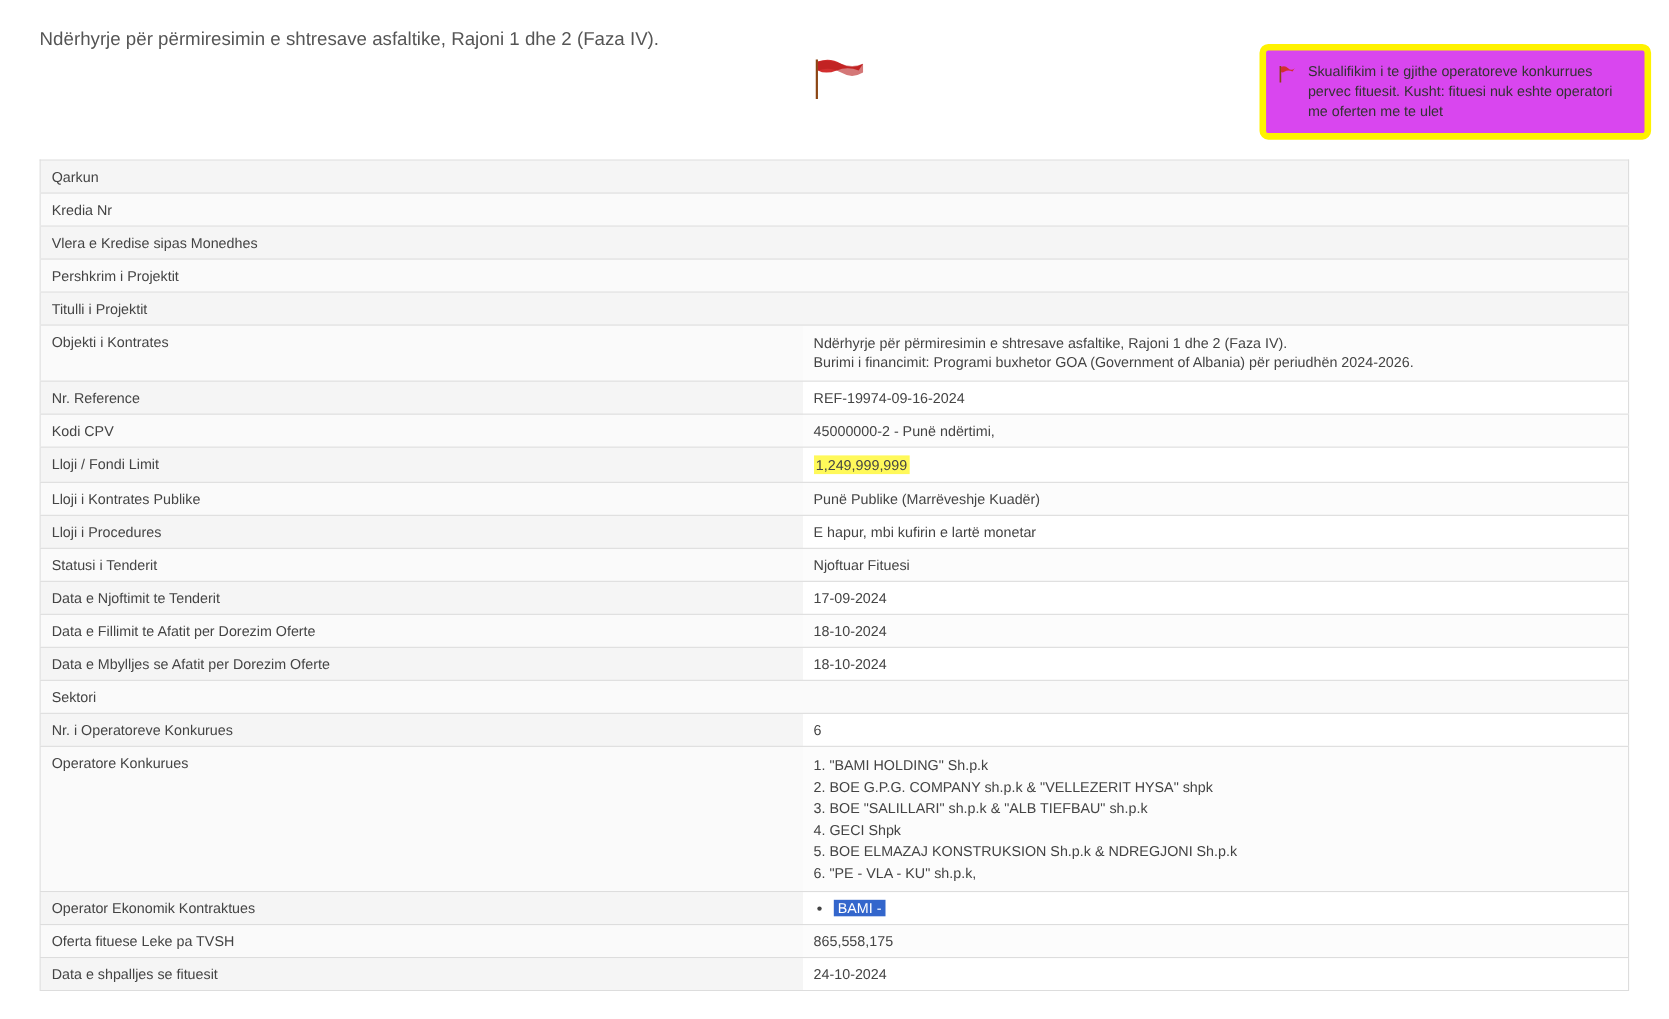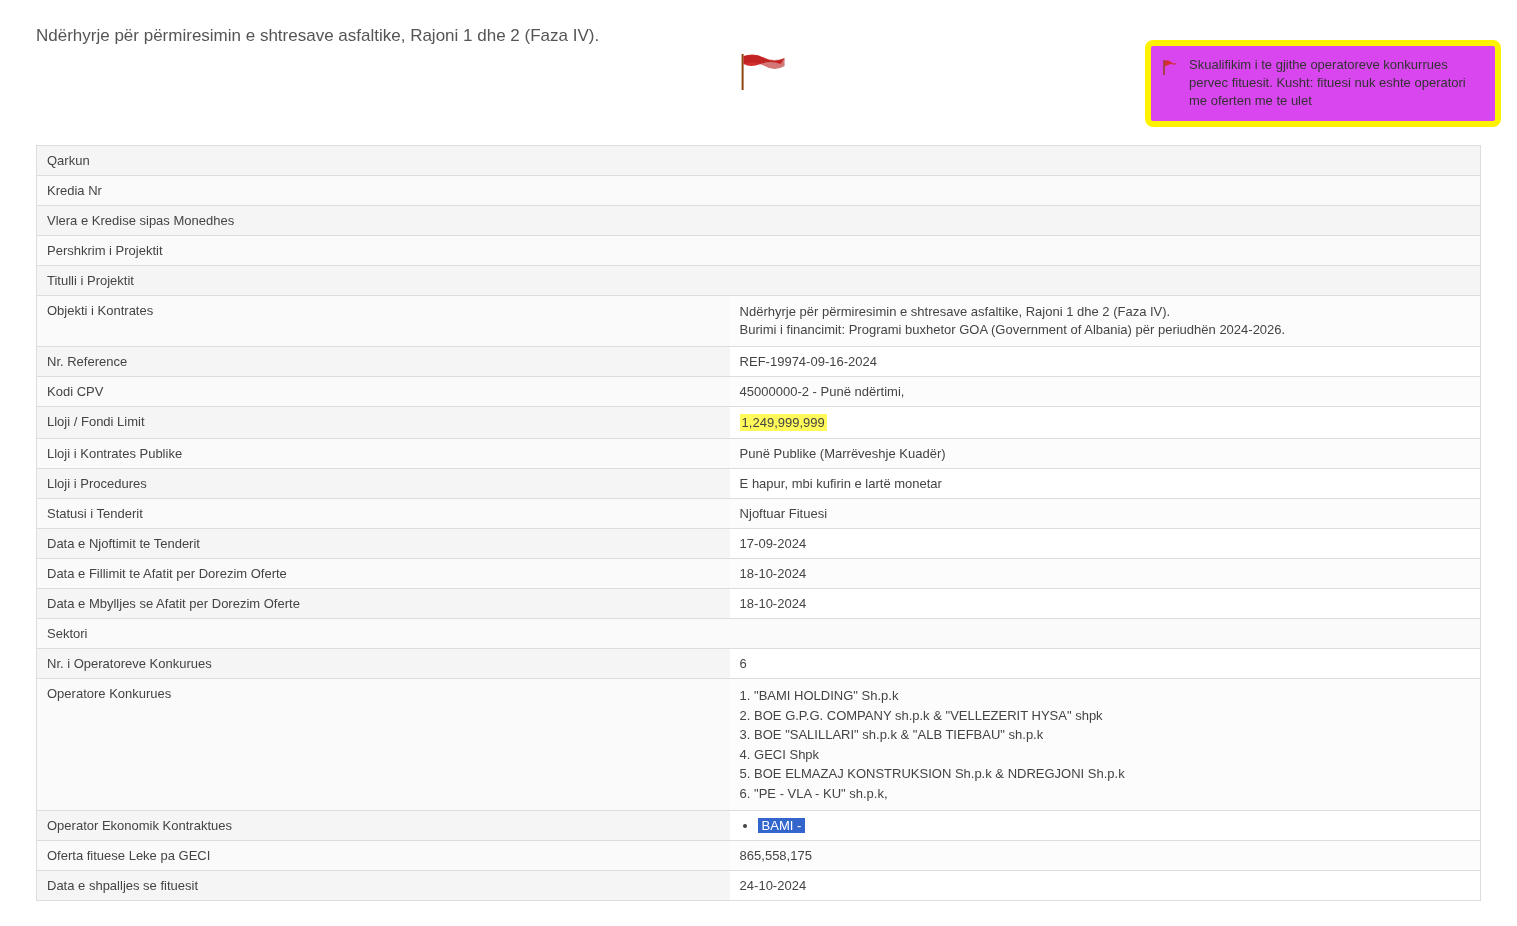--- a/index.html
+++ b/index.html
@@ -208,21 +208,21 @@
     </tr>
     <tr>
       <td class="label">Operator Ekonomik Kontraktues</td>
       <td class="value">
         <ul class="bullet-list">
           <li><span class="selected-blue">BAMI  -</span></li>
         </ul>
       </td>
     </tr>
     <tr>
-      <td class="label">Oferta fituese Leke pa GECI</td>
+      <td class="label">Oferta fituese Leke pa TVSH</td>
       <td class="value">865,558,175</td>
     </tr>
     <tr>
       <td class="label">Data e shpalljes se fituesit</td>
       <td class="value">24-10-2024</td>
     </tr>
 
   </tbody>
 </table>
 

